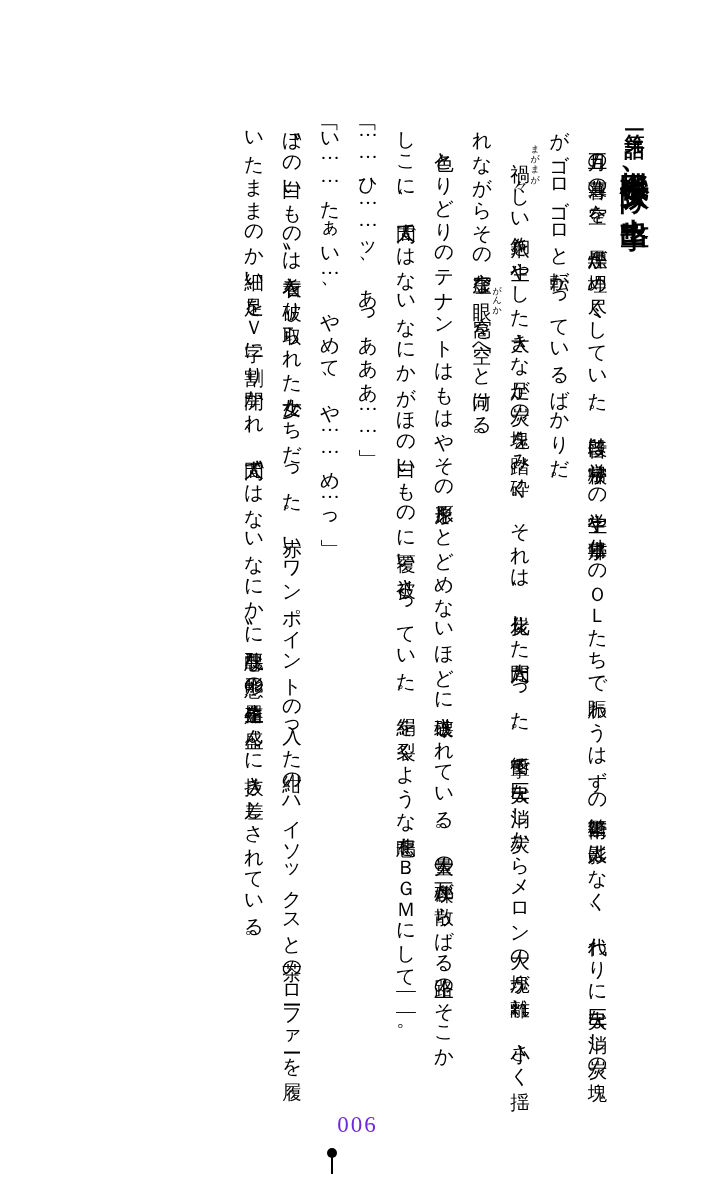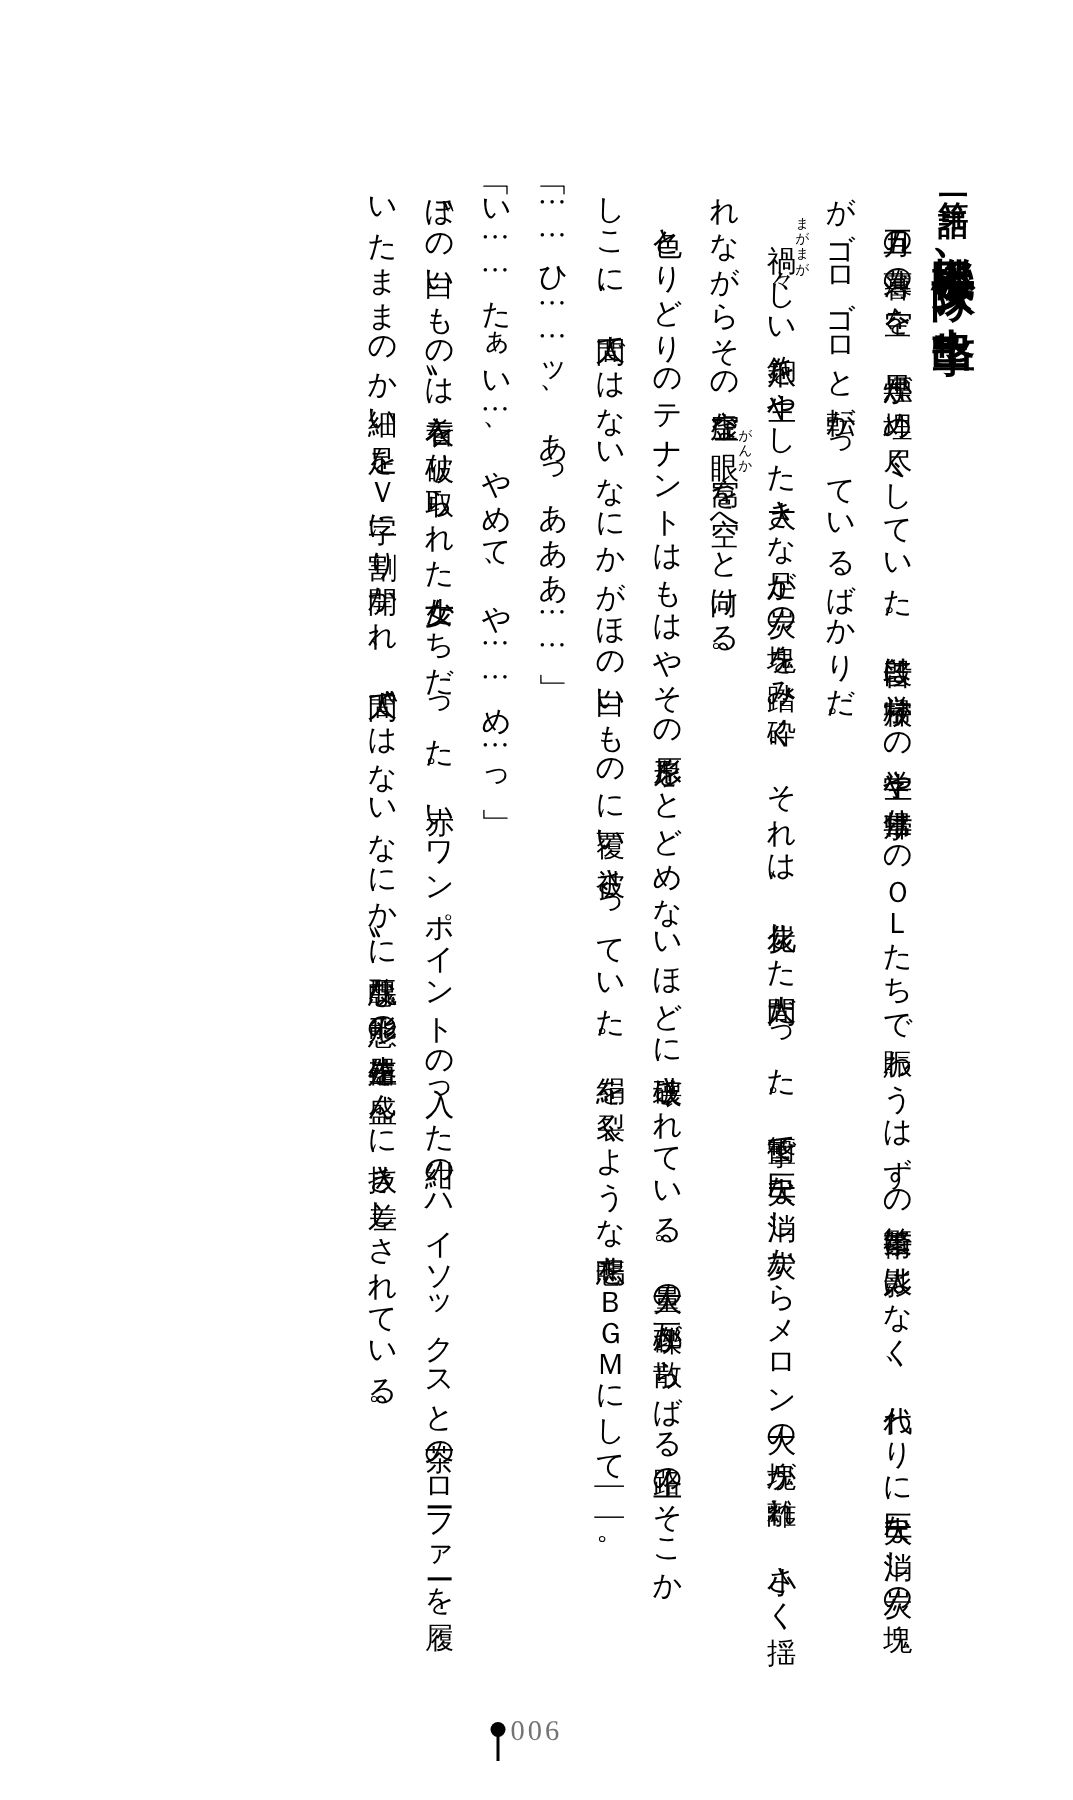--- a/index.html
+++ b/index.html
@@ -67,24 +67,23 @@
   }
 
   
   .folio {
     position: absolute;
     left: 0;
     right: 0;
     top: 1112px;
     text-align: center;
     font-family: "Liberation Serif", "DejaVu Serif", serif;
-    font-size: 19px;
+    font-size: 23px;
     letter-spacing: 2px;
-    color: #737373;
-    margin-top: 32px;
+    color: #6d28d9;
   }
 
   
   .deco-mark {
     position: absolute;
     left: 327px;
     top: 1148px;
     width: 10px;
     height: 26px;
   }

